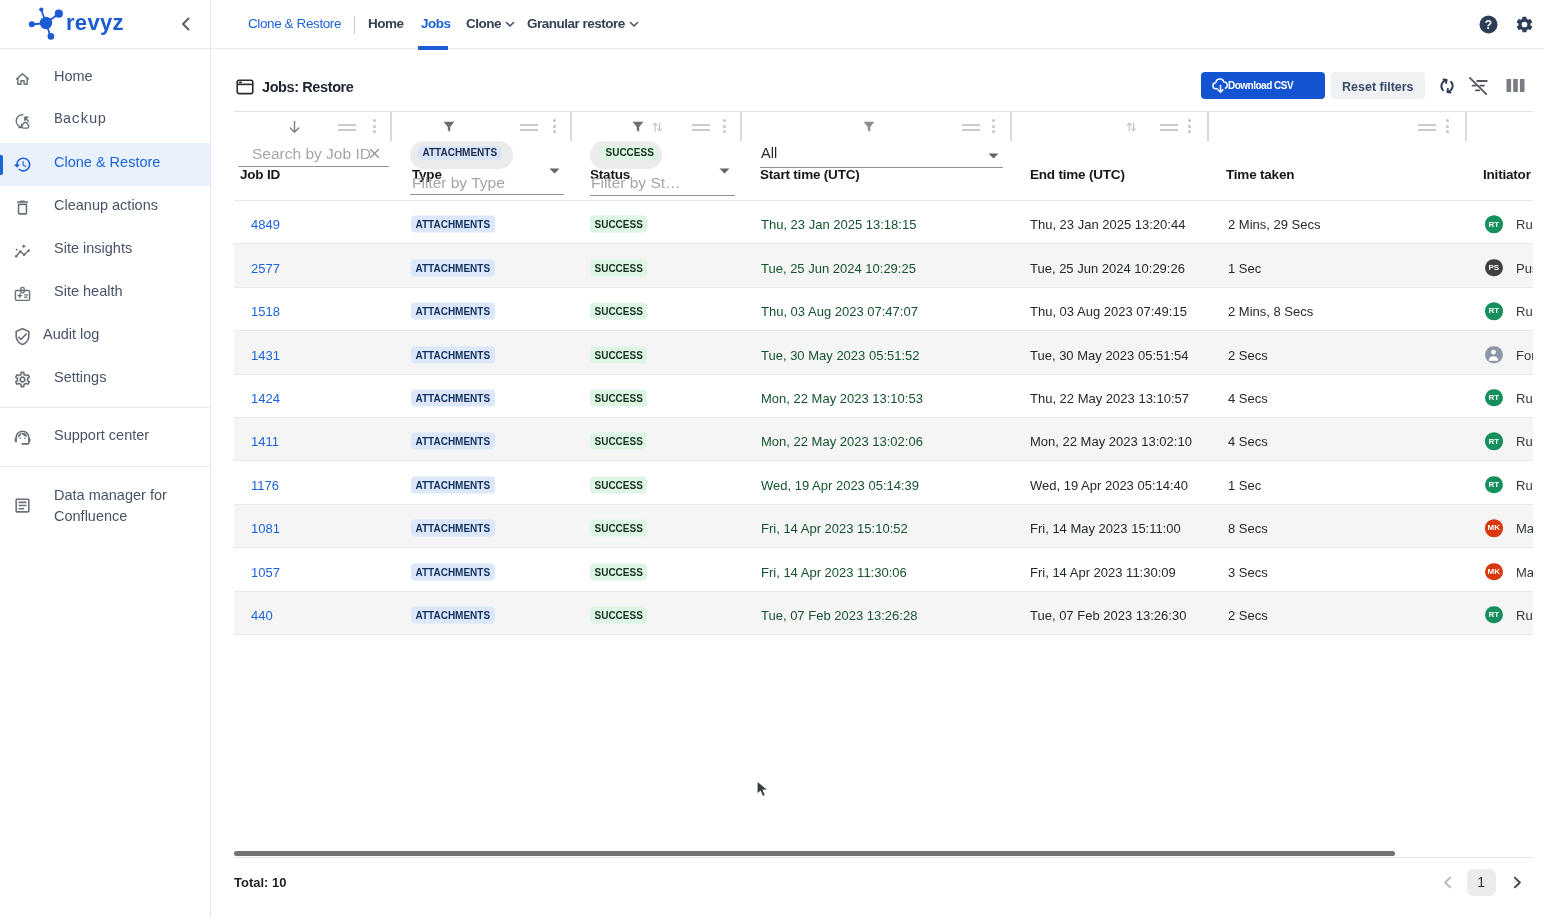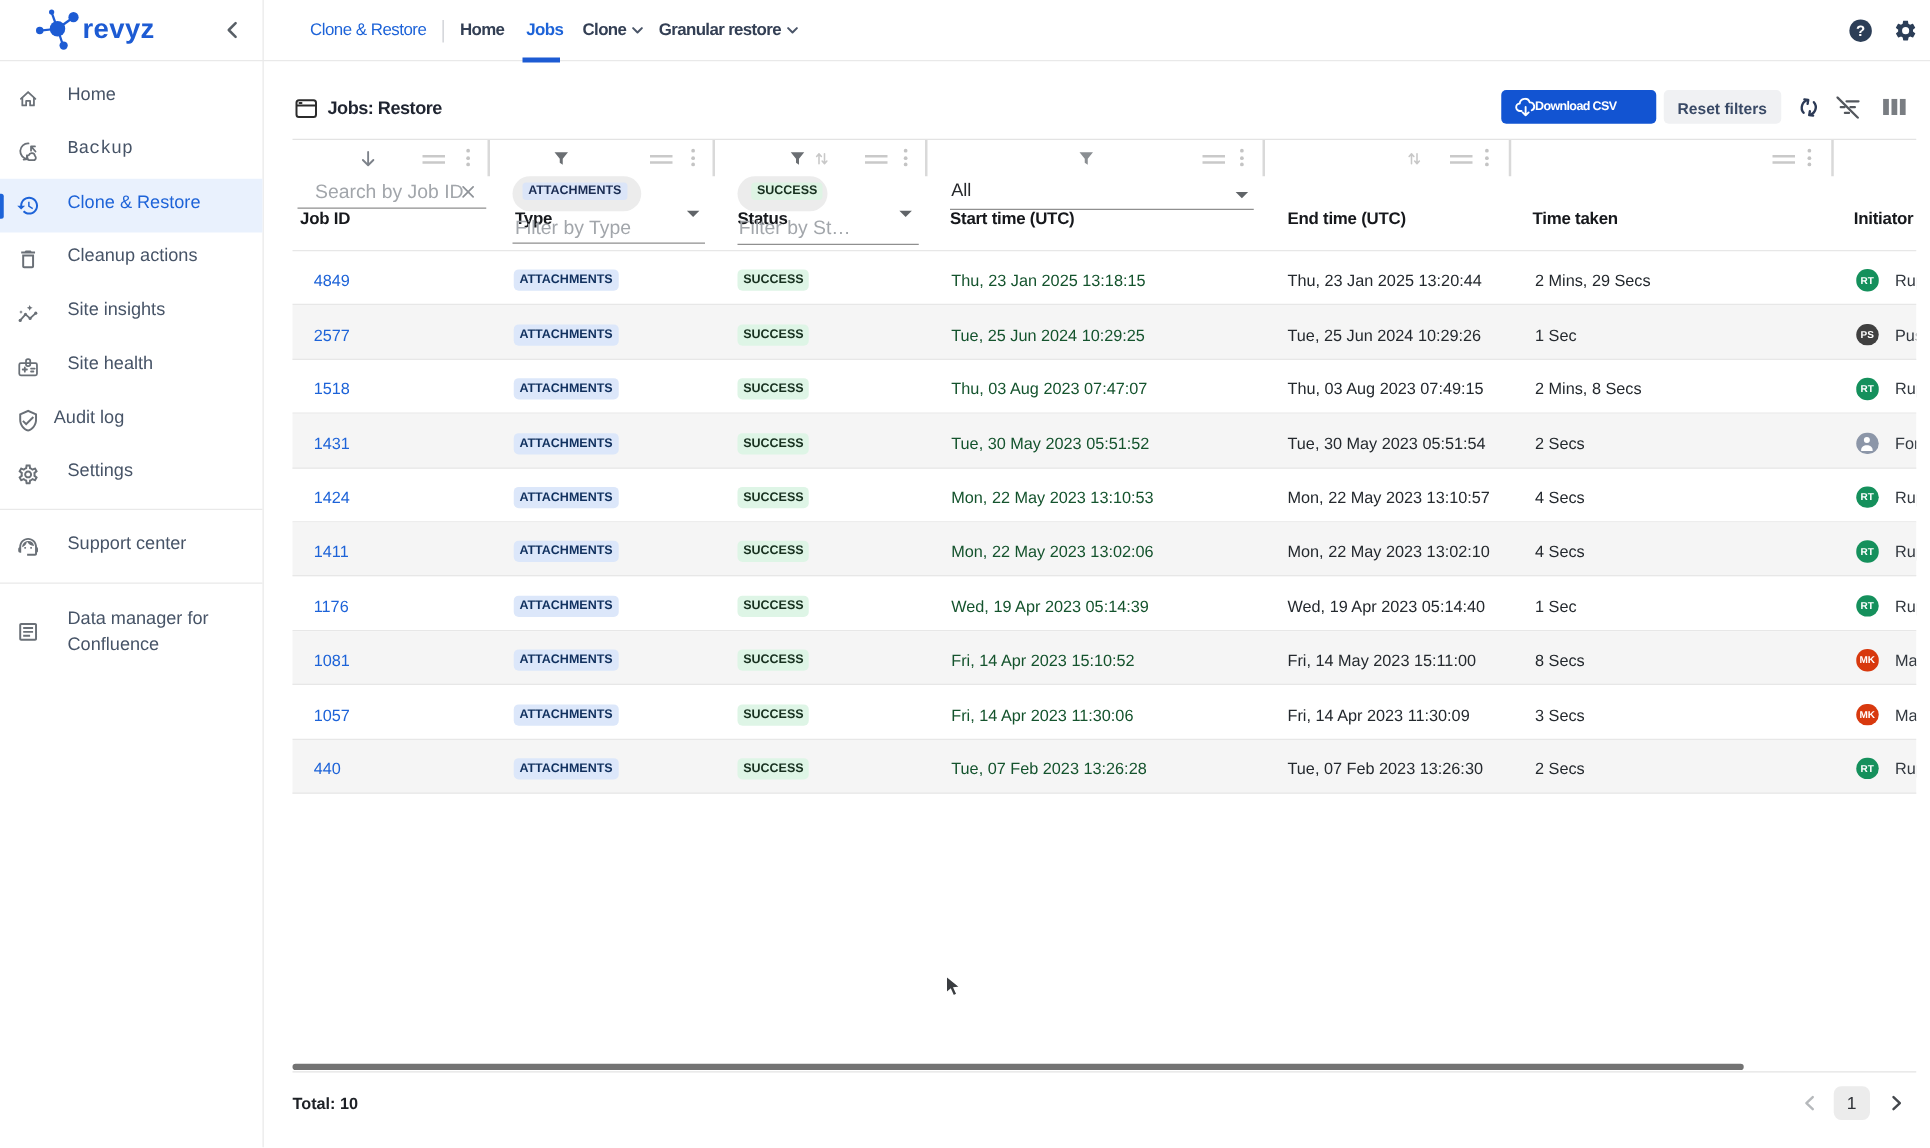--- a/index.html
+++ b/index.html
@@ -295,21 +295,21 @@
           <path d="M5.5 19.4c0-3.4 2.9-5.4 6.5-5.4s6.5 2 6.5 5.4v1H5.5z" fill="#fff"></path>
         </svg>
       </span>
       <span class="c-name">Forge</span>
     </div>
 <div class="row even">
       <span class="c-id">1424</span>
       <span class="chip chip-att">ATTACHMENTS</span>
       <span class="chip chip-suc">SUCCESS</span>
       <span class="c-st">Mon, 22 May 2023 13:10:53</span>
-      <span class="c-et">Mon, 22 May 2023 13:10:57</span>
+      <span class="c-et">Thu, 22 May 2023 13:10:57</span>
       <span class="c-tt">4 Secs</span>
       <span class="avatar" style="background:#15905c">RT</span>
       <span class="c-name">Rupesh</span>
     </div>
 <div class="row odd">
       <span class="c-id">1411</span>
       <span class="chip chip-att">ATTACHMENTS</span>
       <span class="chip chip-suc">SUCCESS</span>
       <span class="c-st">Mon, 22 May 2023 13:02:06</span>
       <span class="c-et">Mon, 22 May 2023 13:02:10</span>

